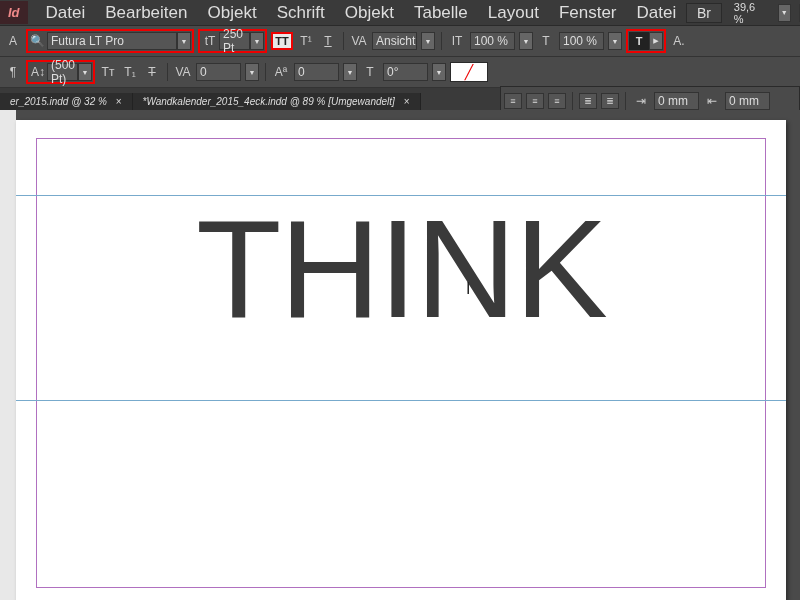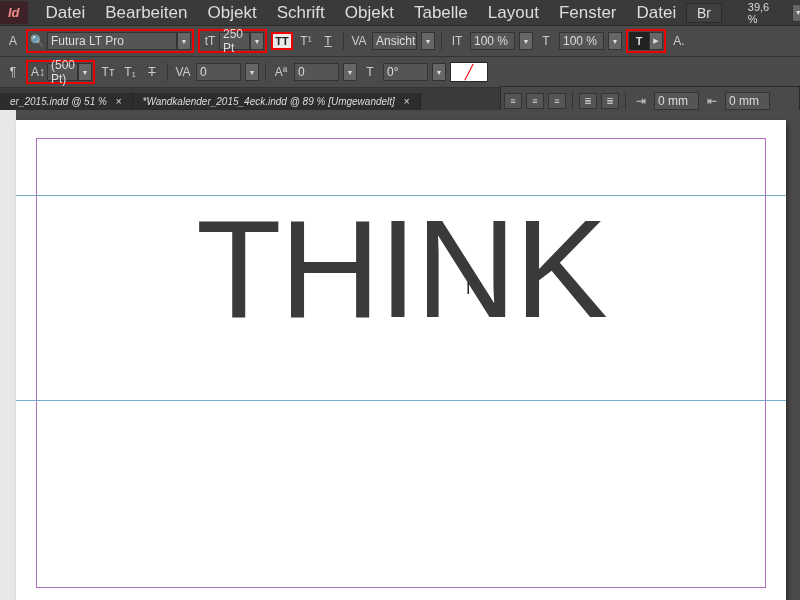--- a/index.html
+++ b/index.html
@@ -37,21 +37,20 @@
 }
 .menubar-right {
   margin-left: auto;
   display: flex;
   align-items: center;
   gap: 6px;
 }
 .zoom-display {
   font-size: 11px;
   padding: 0 6px;
-  margin-left: 14px;
 }
 .icon-btn {
   width: 38px;
   height: 20px;
   display: inline-flex;
   align-items: center;
   justify-content: center;
   background: #404040;
   border: 1px solid #2a2a2a;
   cursor: pointer;
@@ -304,21 +303,21 @@
   <span class="field small">0</span>
   <span class="dropdown-arrow">▼</span>
   <span class="ctrl-icon">T</span>
   <span class="field small">0°</span>
   <span class="dropdown-arrow">▼</span>
   <span class="icon-btn" style="background:#fff;color:#e00">╱</span>
 </div>
 
 <div class="tabs">
   <div class="tab">
-    <span>er_2015.indd @ 51 %</span>
+    <span>er_2015.indd @ 32 %</span>
     <span class="close">×</span>
   </div>
   <div class="tab">
     <span>*Wandkalender_2015_4eck.indd @ 89 % [Umgewandelt]</span>
     <span class="close">×</span>
   </div>
 </div>
 
 <div class="float-panel">
   <div class="align-row">

